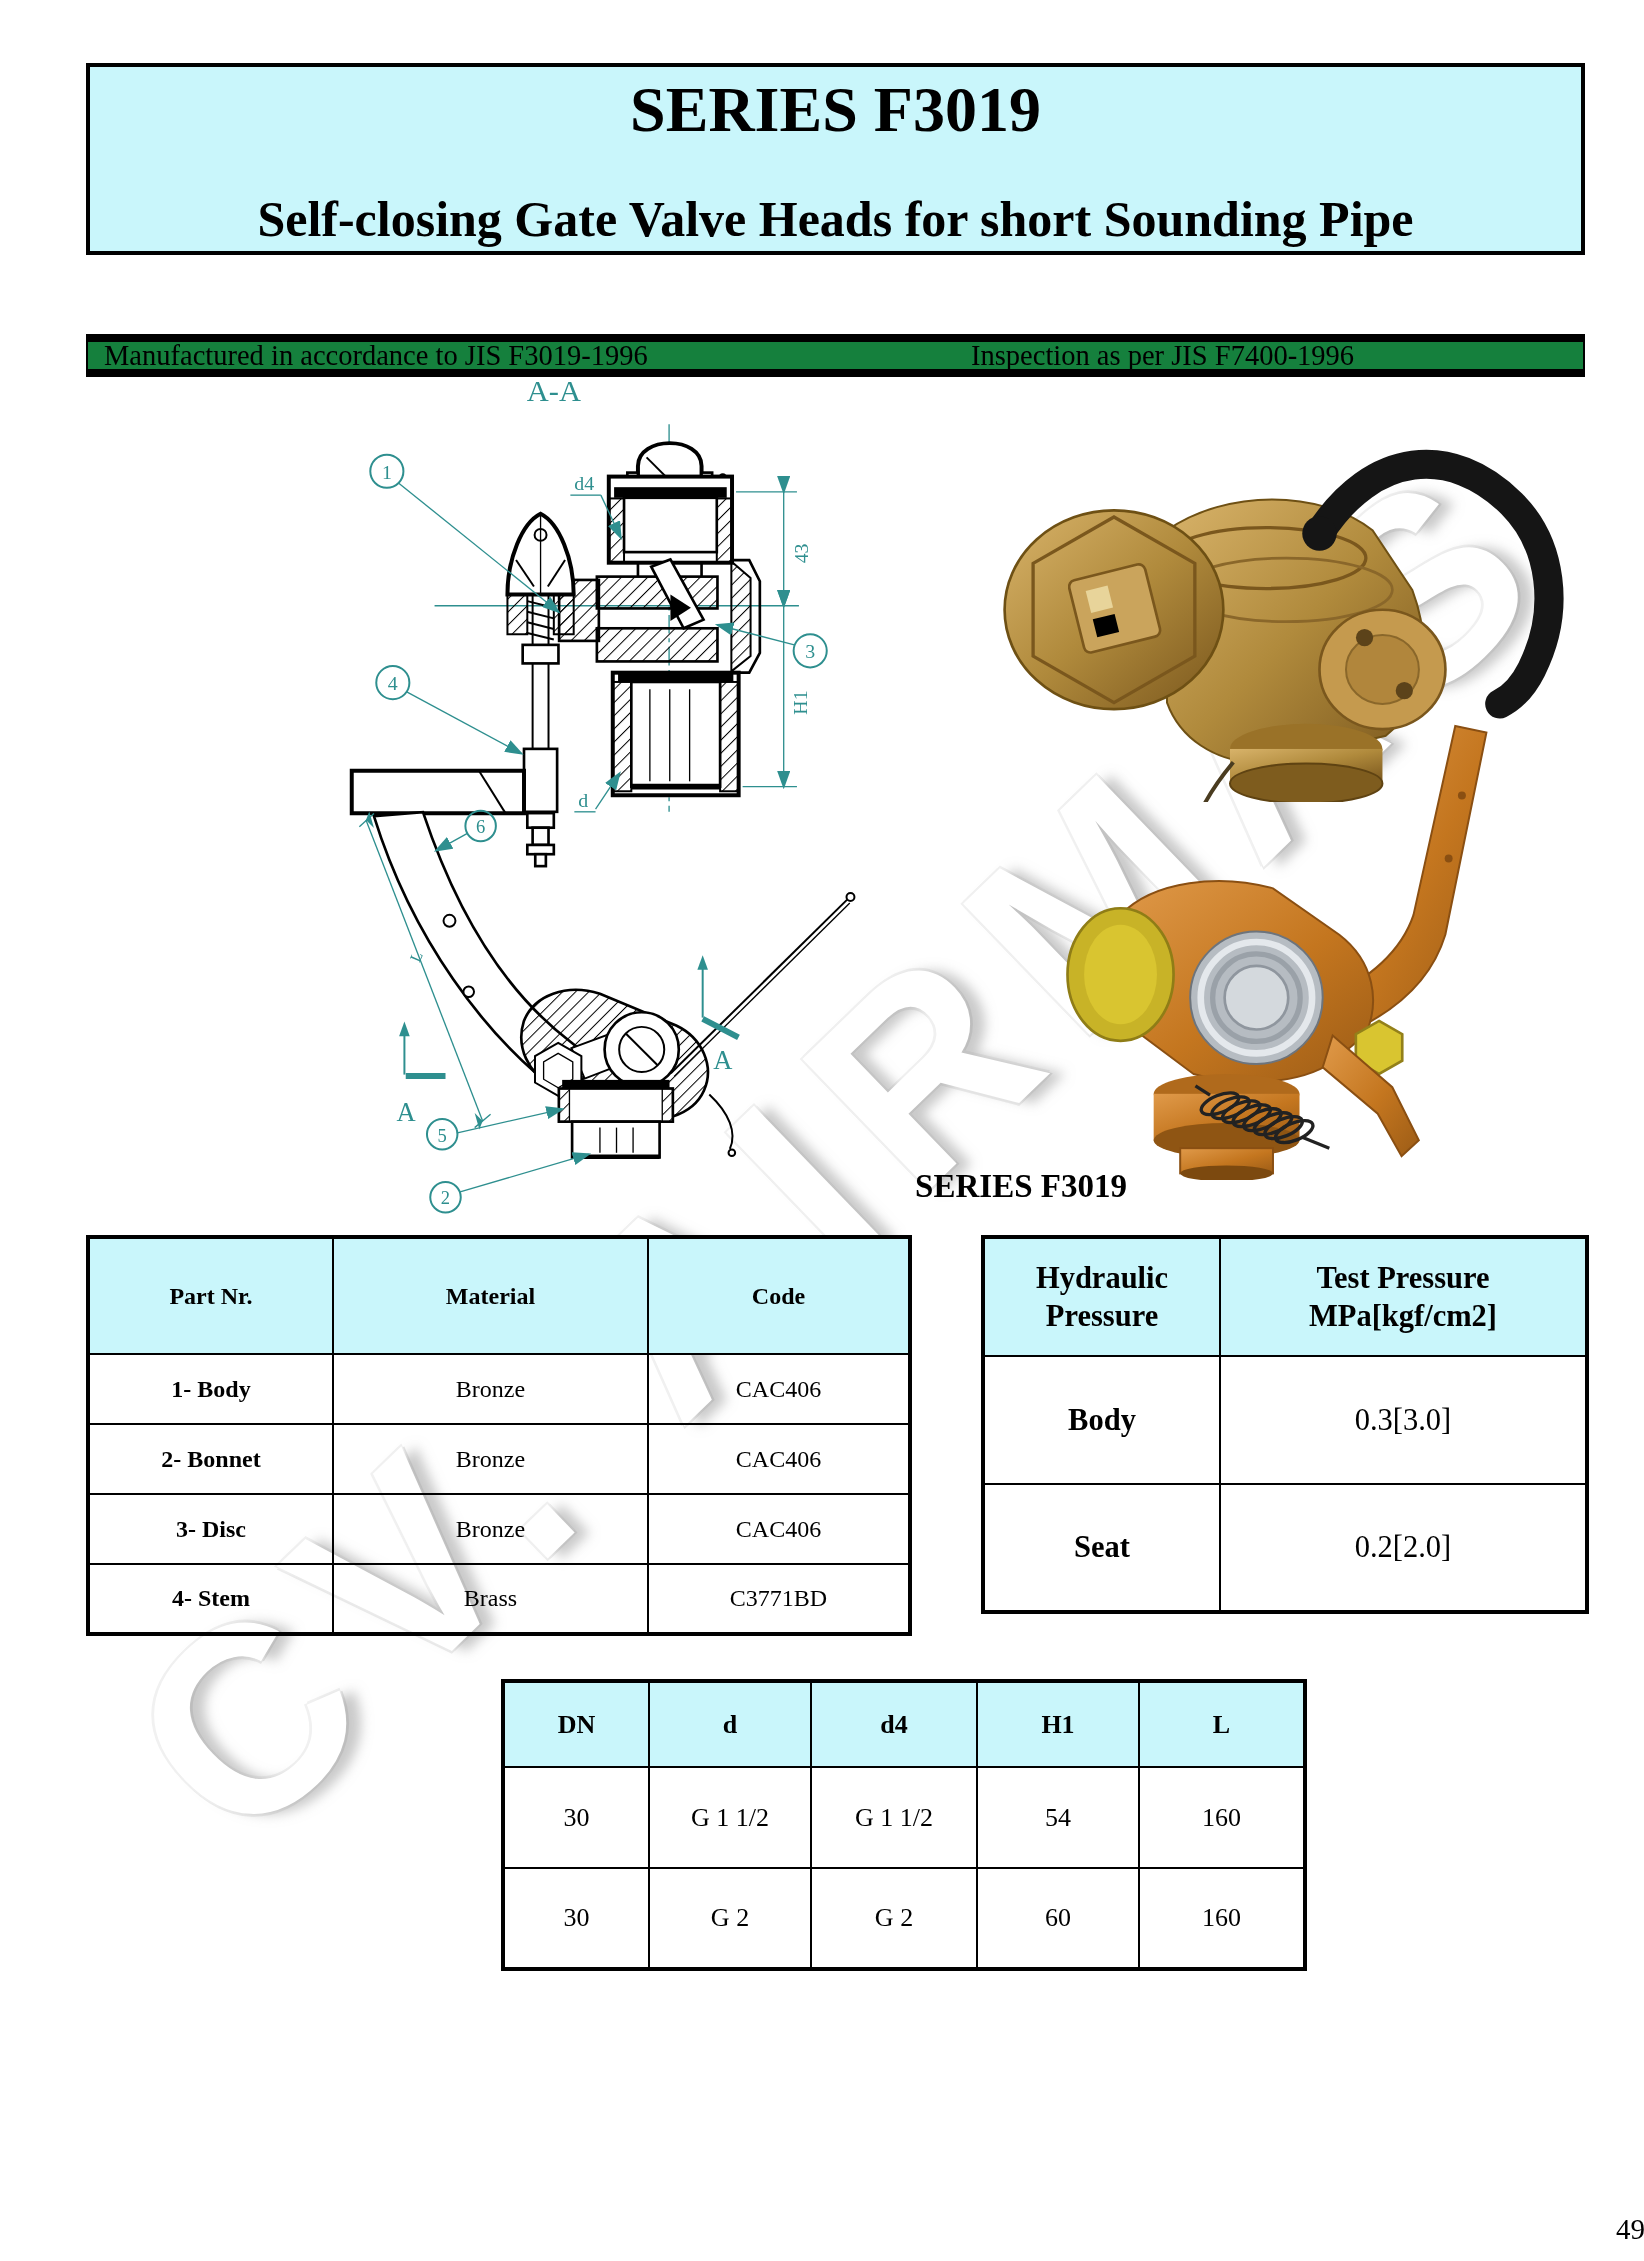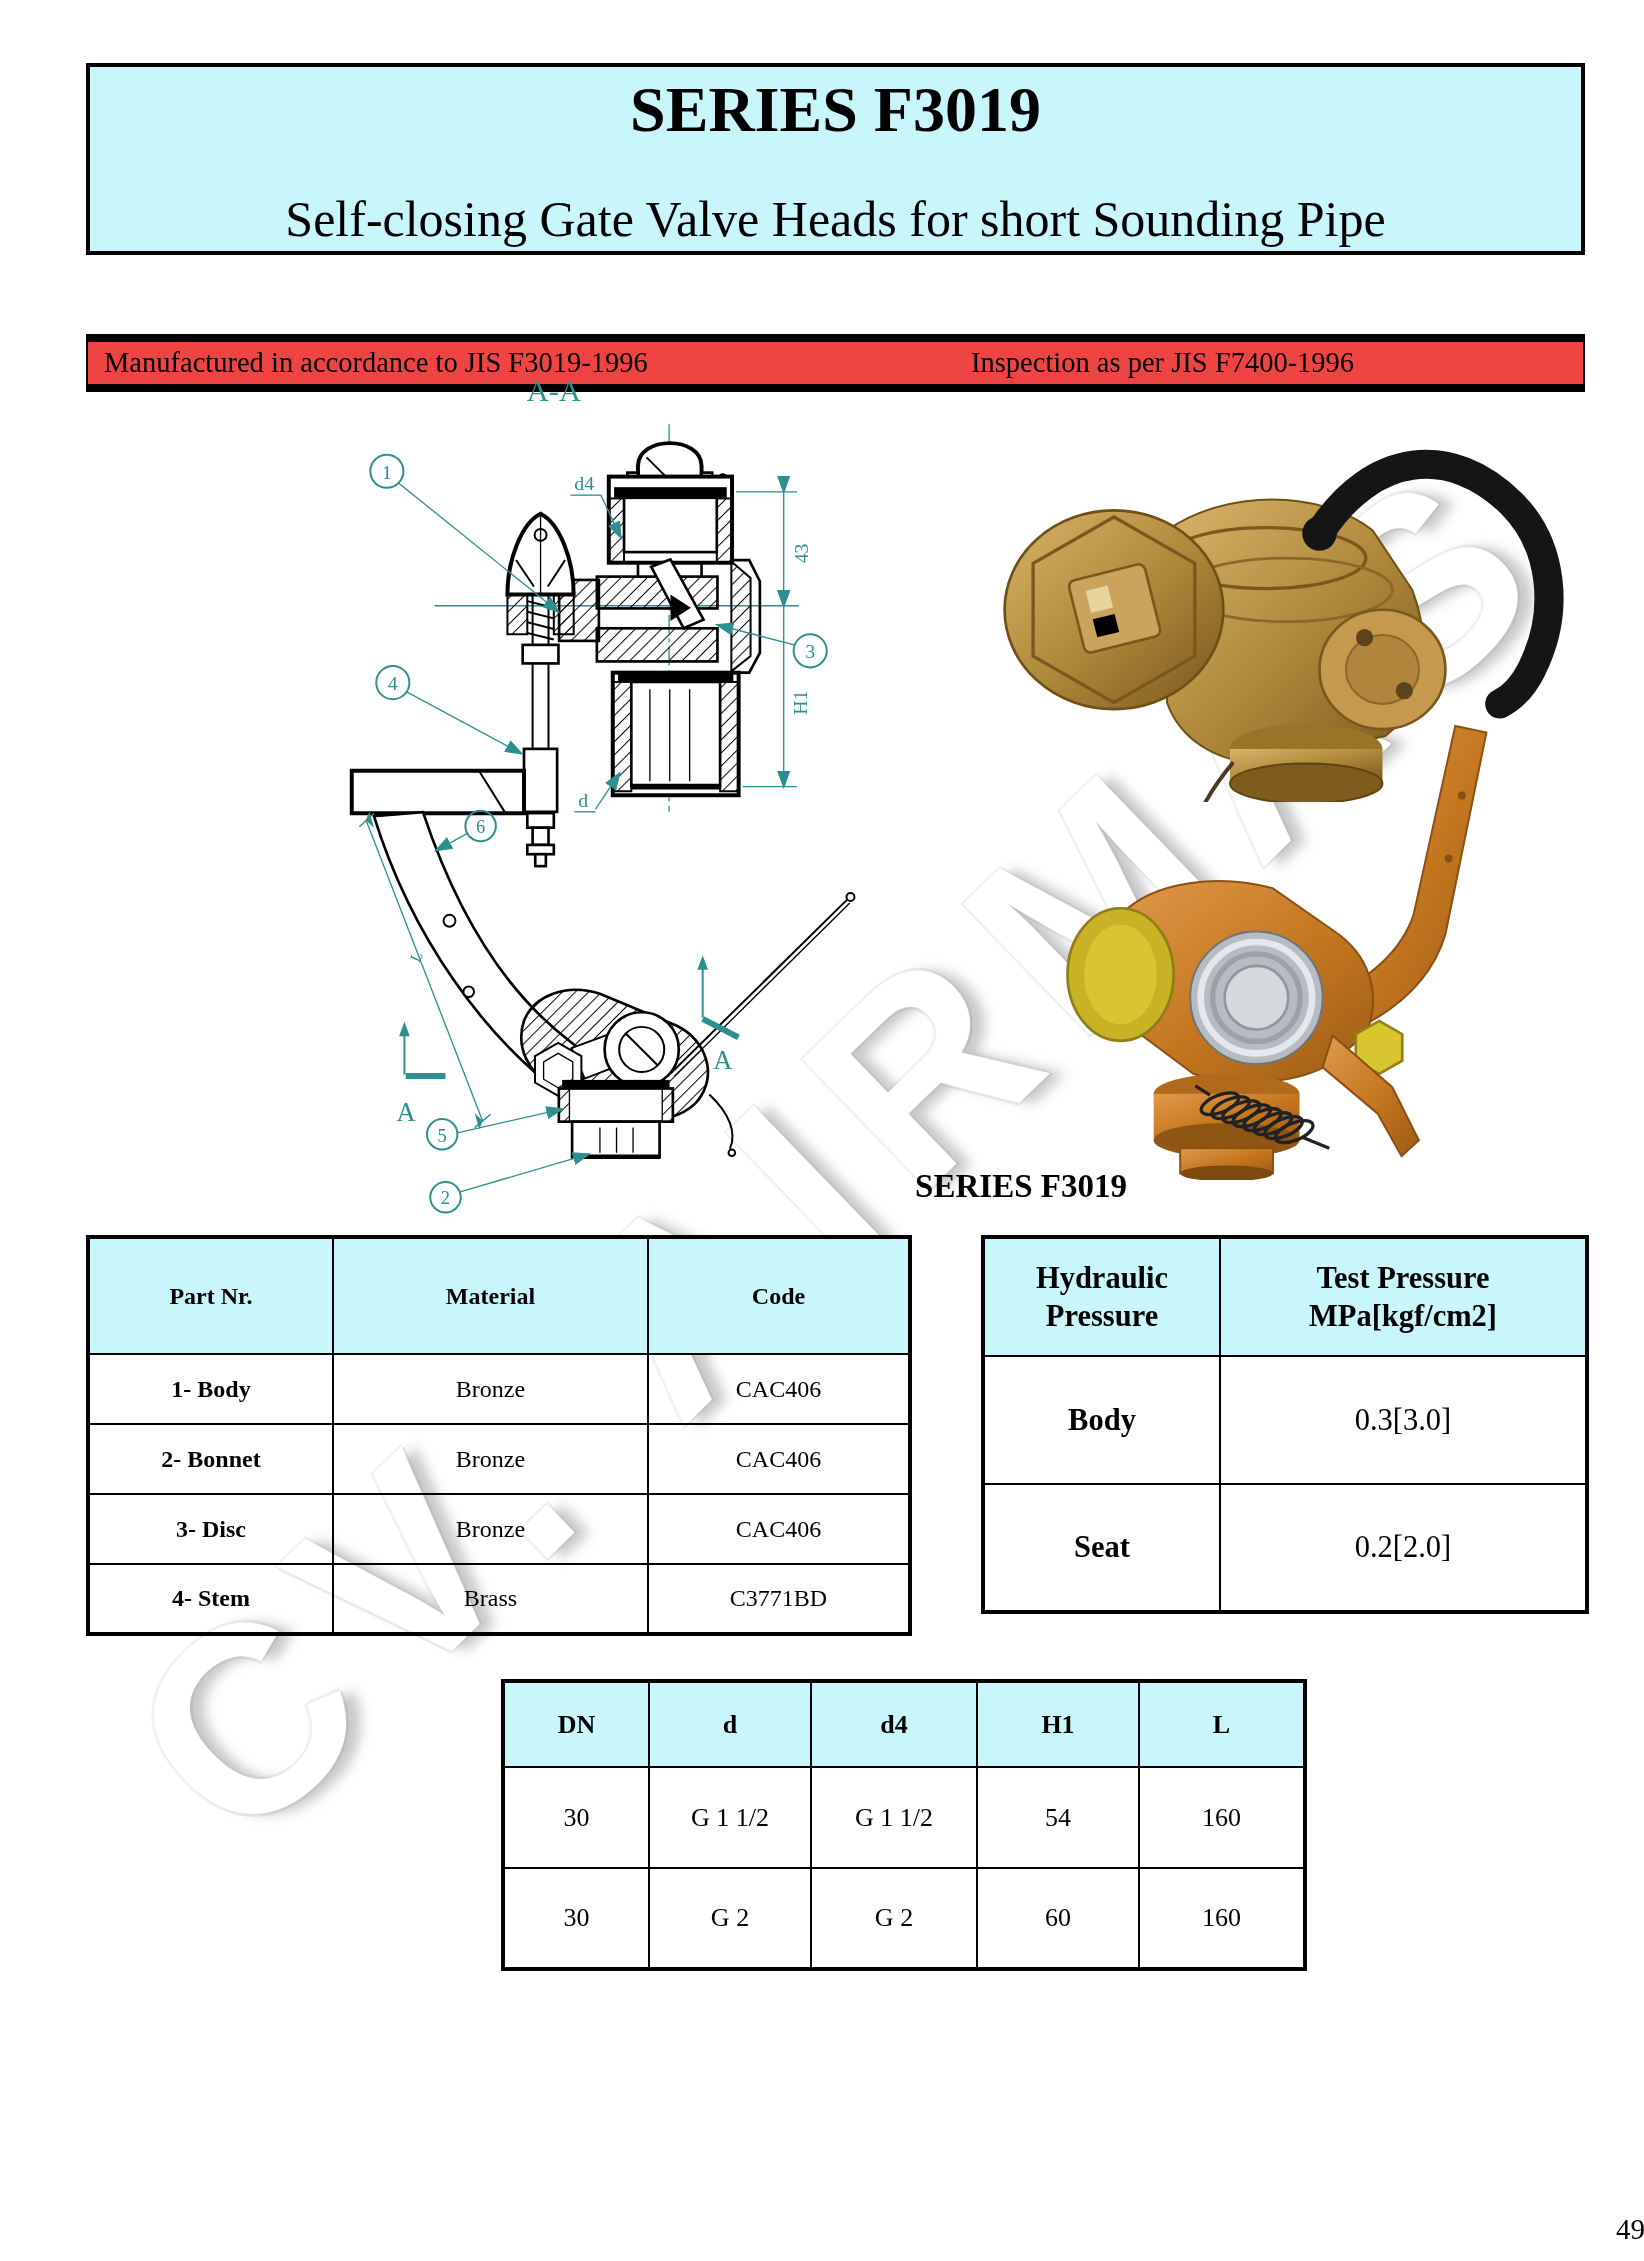--- a/index.html
+++ b/index.html
@@ -19,25 +19,25 @@
                 -2px 2px 0 #ededed,2px 2px 0 #e6e6e6;
   }
   
   .title-box{
     left:86px;top:63px;width:1499px;height:192px;box-sizing:border-box;
     background:#c9f6fb;border:4.6px solid #000;z-index:2;
     display:flex;flex-direction:column;align-items:center;justify-content:space-between;
     padding:10.6px 0 6.6px 0;
   }
   .title-main{font-size:64px;font-weight:bold;line-height:1;}
-  .title-sub{font-size:50px;font-weight:normal;line-height:1;}
+  .title-sub{font-size:50px;font-weight:bold;line-height:1;}
   
   .standards-bar{
-    left:86px;top:334px;width:1499px;height:58px;box-sizing:border-box;
-    background:#ef4444;border-top:8px solid #000;border-bottom:8px solid #000;
+    left:86px;top:334px;width:1499px;height:43px;box-sizing:border-box;
+    background:#15803d;border-top:8px solid #000;border-bottom:8px solid #000;
     border-left:2.7px solid #000;border-right:2.7px solid #000;z-index:2;font-size:28.5px;
   }
   .standards-bar .bar-left{position:absolute;left:16px;top:50%;transform:translateY(-50%);}
   .standards-bar .bar-right{position:absolute;left:883px;top:50%;transform:translateY(-50%);}
   
   .drawing{z-index:2;}
   
   .photo-caption{
     left:756px;top:1168px;width:530px;text-align:center;
     font-size:33px;font-weight:bold;z-index:2;

